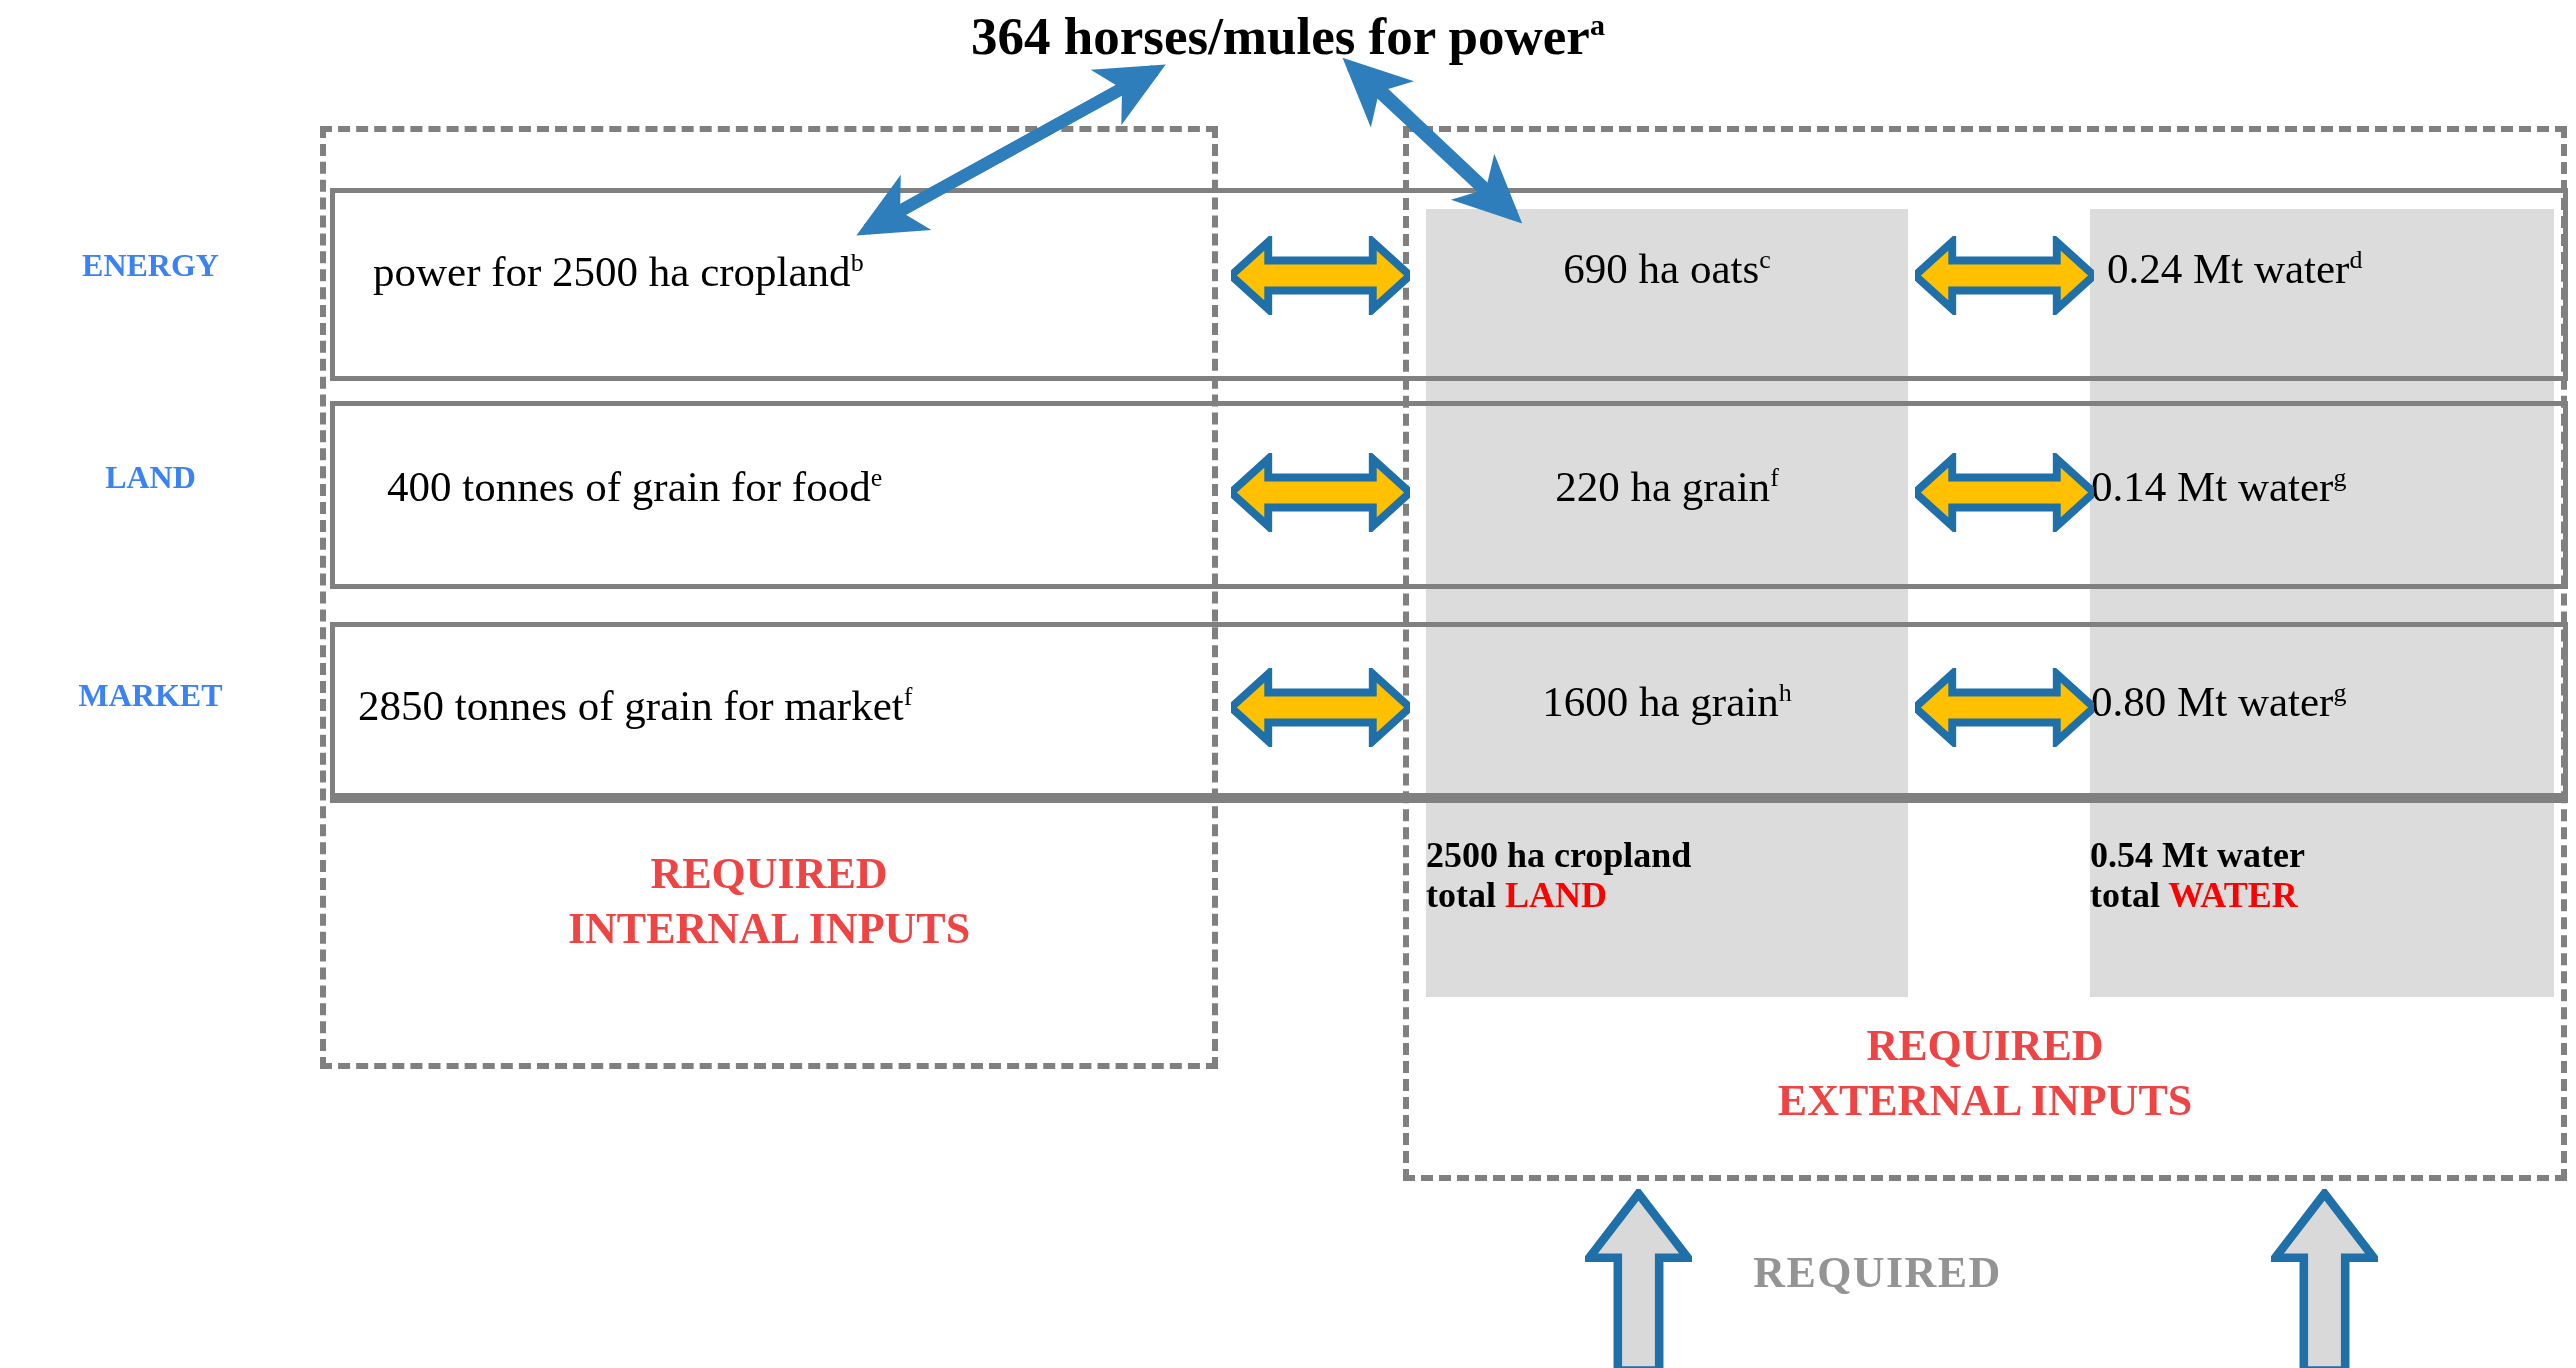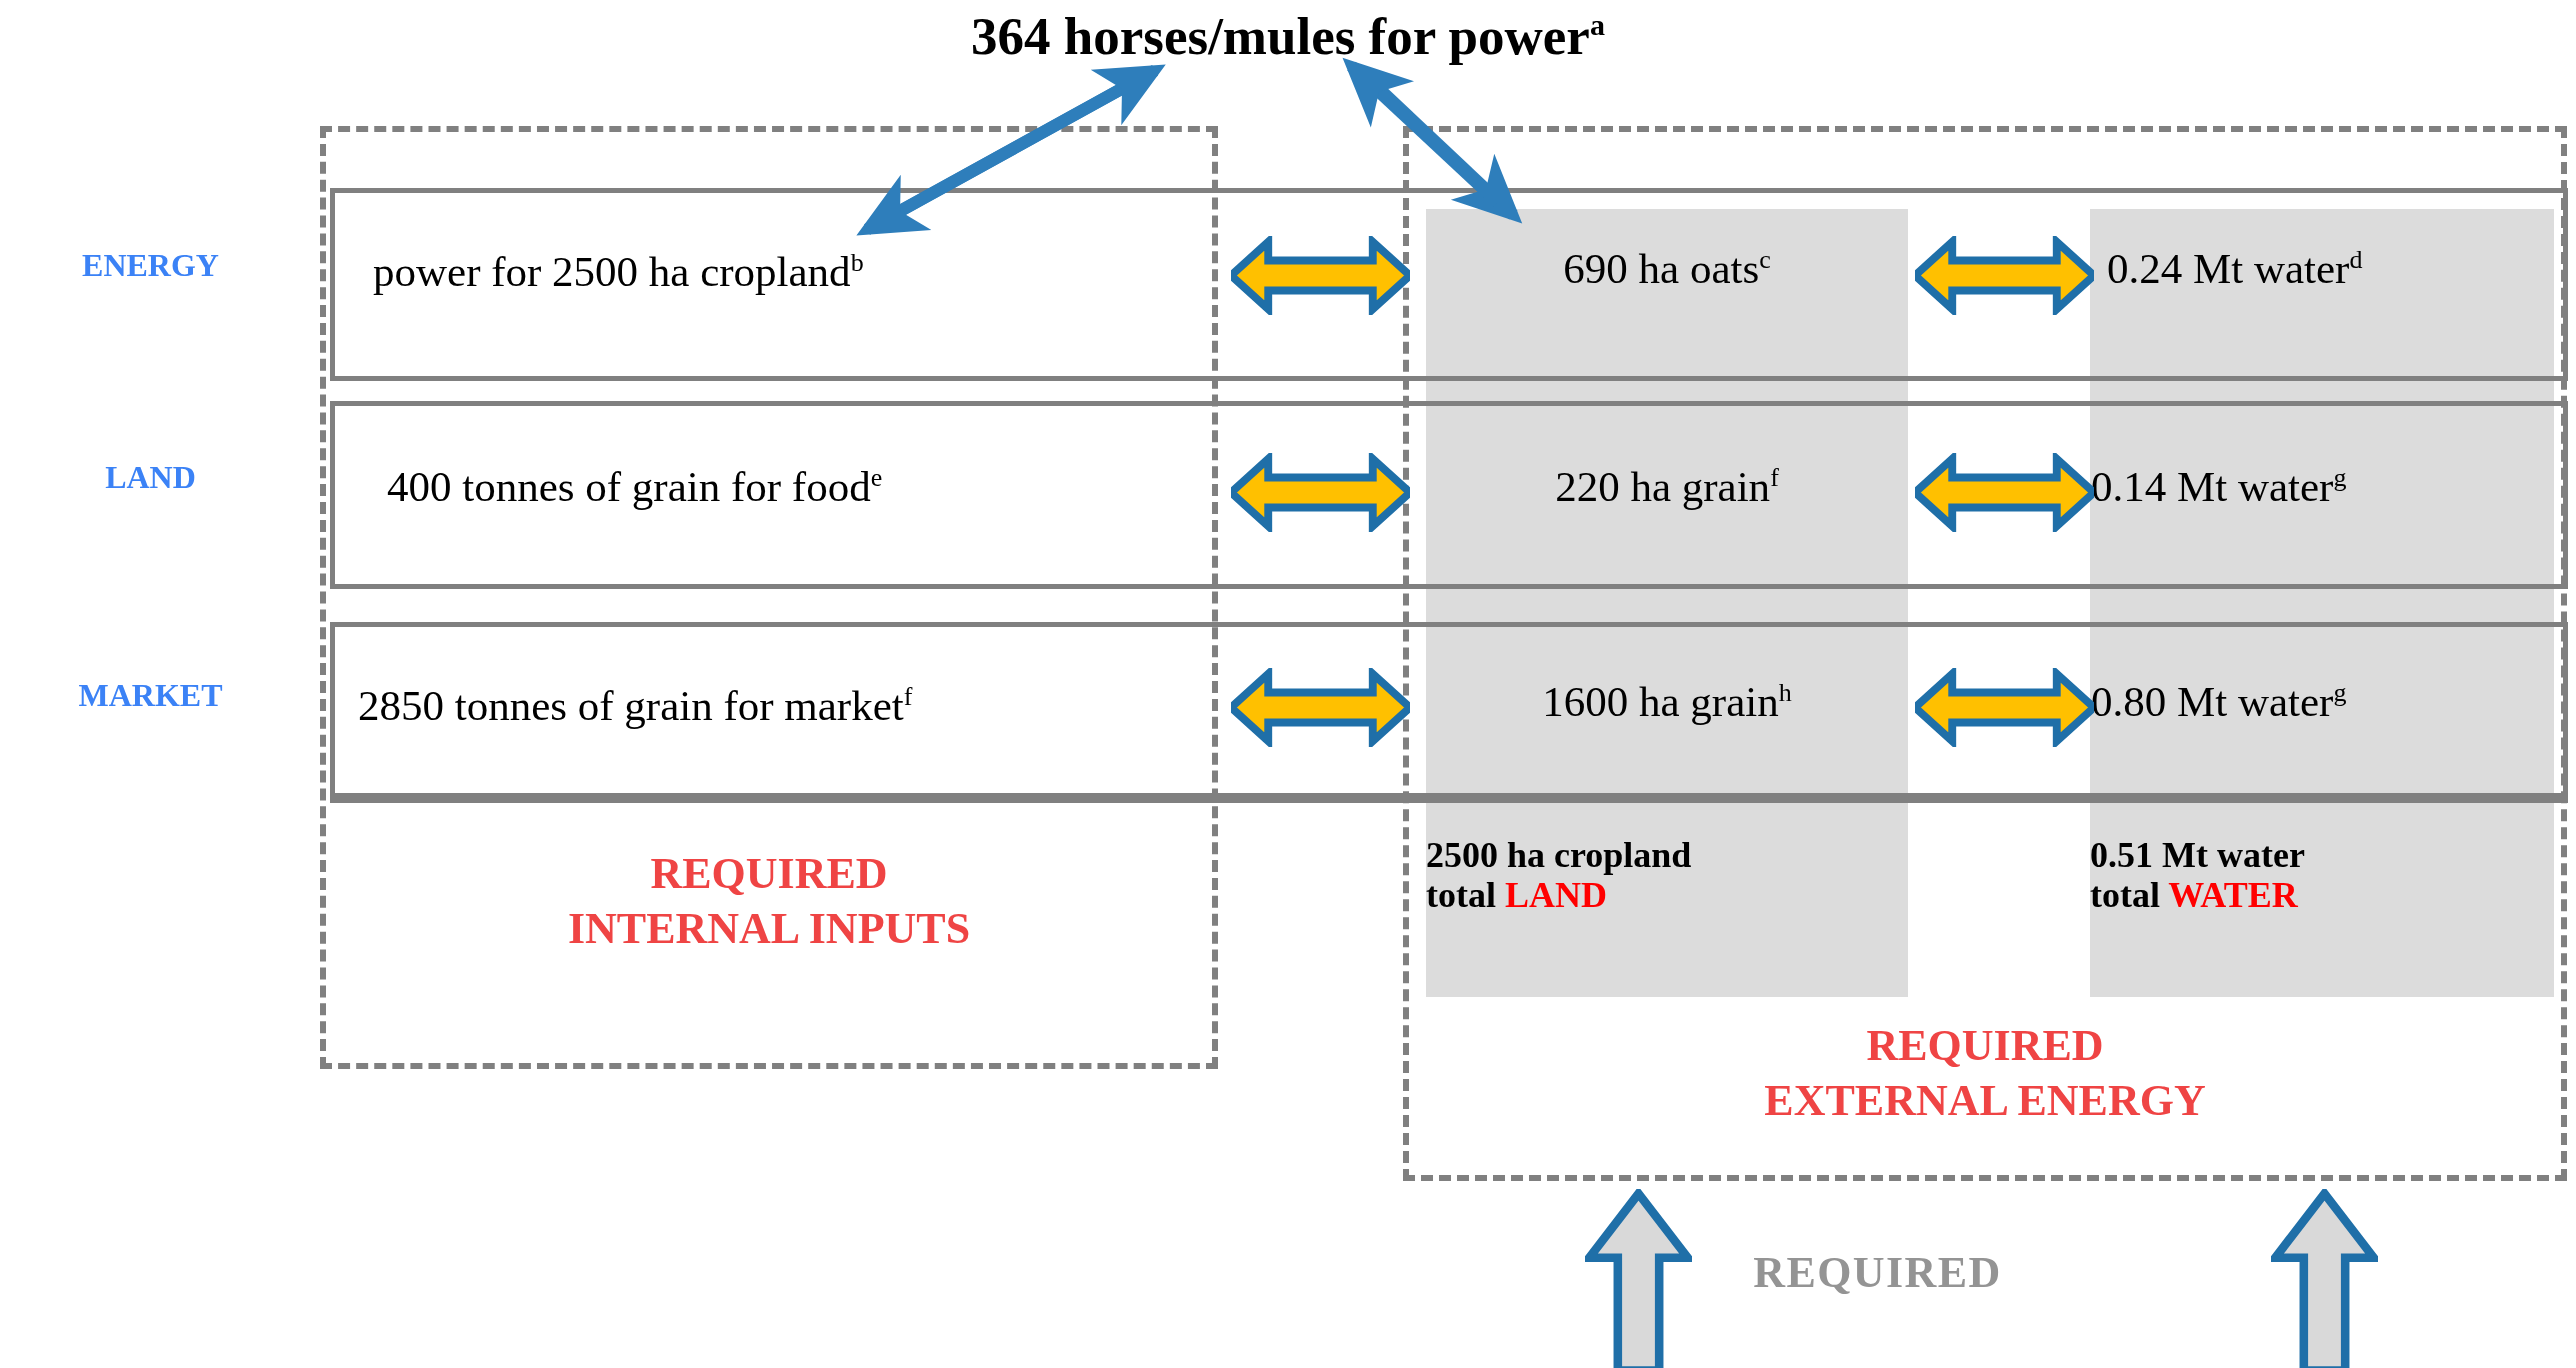--- a/index.html
+++ b/index.html
@@ -139,31 +139,31 @@
   </div>
   <div class="abs cell-water" id="txt-market-water">
     <span>0.80 Mt water</span><span class="sup">g</span>
   </div>
 
   <div class="abs total-cell" id="total-land">
     <div>2500 ha cropland</div>
     <div><span>total </span><span class="red">LAND</span></div>
   </div>
   <div class="abs total-cell" id="total-water">
-    <div>0.51 Mt water</div>
+    <div>0.54 Mt water</div>
     <div><span>total </span><span class="red">WATER</span></div>
   </div>
 
   <div class="abs navy" id="internal-caption">
     <div>REQUIRED</div>
     <div>INTERNAL INPUTS</div>
   </div>
   <div class="abs navy" id="external-caption">
     <div>REQUIRED</div>
-    <div>EXTERNAL ENERGY</div>
+    <div>EXTERNAL INPUTS</div>
   </div>
   <div class="abs" id="ecosystem-label">REQUIRED</div>
 
   <svg class="abs dblarrow" id="arr-e-1" viewBox="0 0 250 110">
     <polygon points="0,55 52,8 52,34 198,34 198,8 250,55 198,102 198,76 52,76 52,102" fill="#ffc000" stroke="#1f6fa8" stroke-width="11" stroke-linejoin="miter"></polygon>
   </svg>
   <svg class="abs dblarrow" id="arr-e-2" viewBox="0 0 250 110">
     <polygon points="0,55 52,8 52,34 198,34 198,8 250,55 198,102 198,76 52,76 52,102" fill="#ffc000" stroke="#1f6fa8" stroke-width="11" stroke-linejoin="miter"></polygon>
   </svg>
   <svg class="abs dblarrow" id="arr-f-1" viewBox="0 0 250 110">

